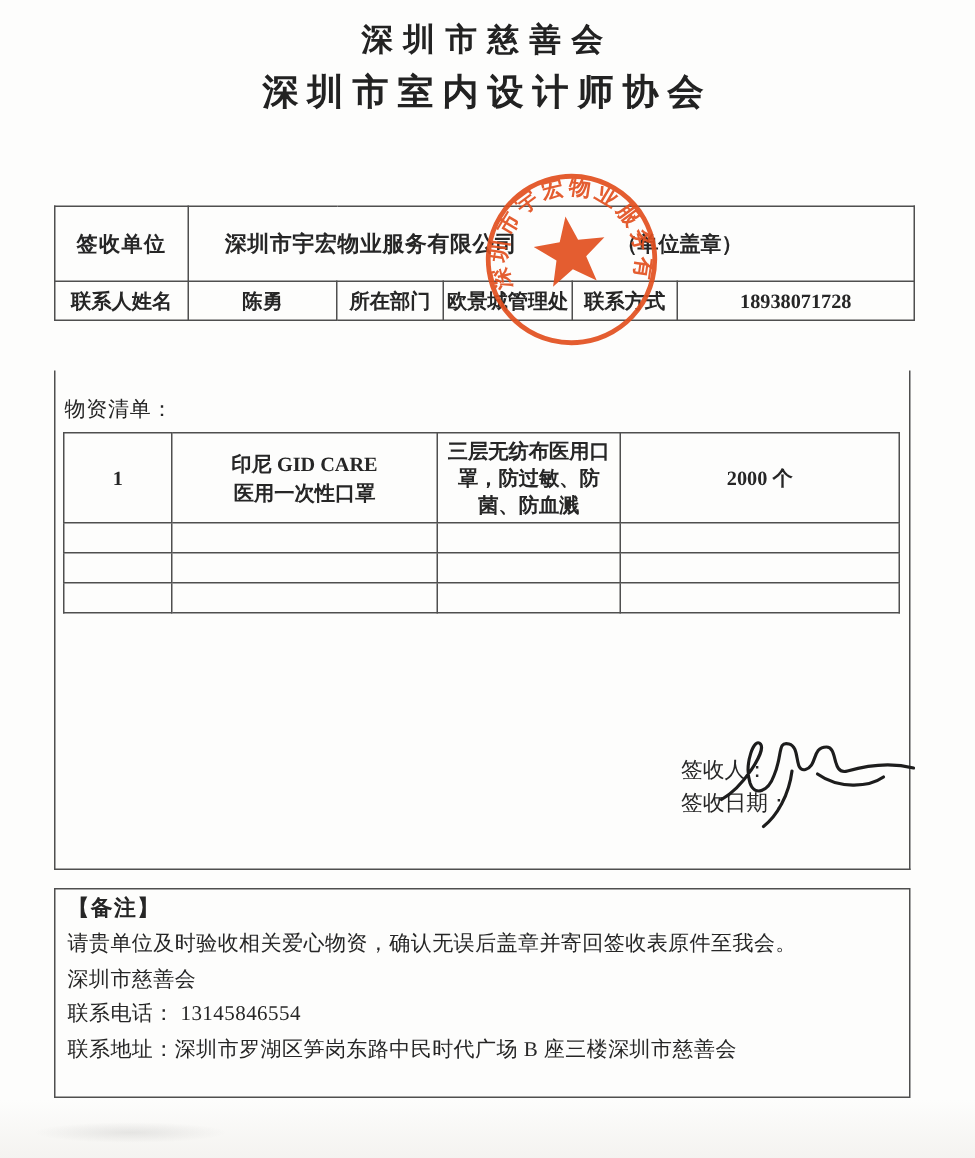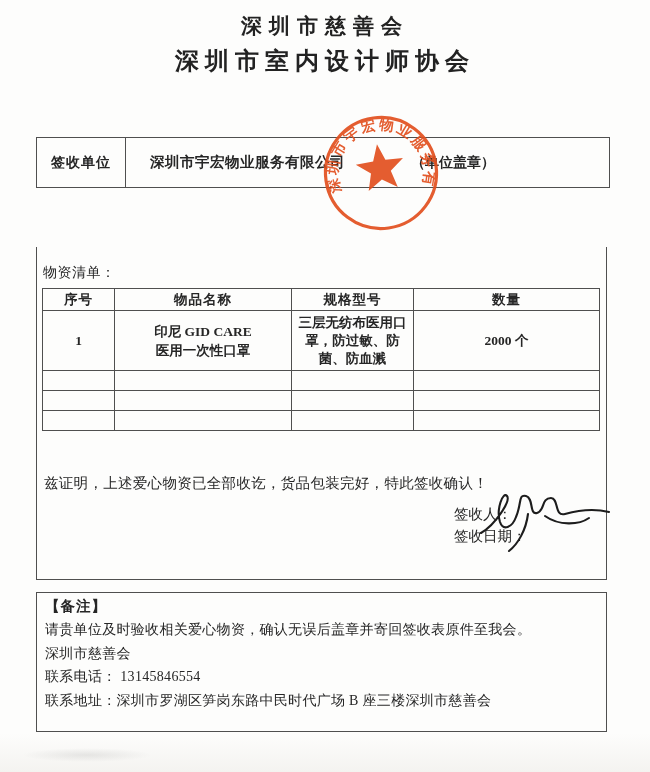--- a/index.html
+++ b/index.html
@@ -82,40 +82,42 @@
     <tbody>
         <tr class="rt-r1">
       <td class="label-cell">签收单位</td>
       <td colspan="5" class="cell-left">
         <div class="unit-cell">
           <span class="unit-value">深圳市宇宏物业服务有限公司</span>
           <span class="stamp-note">（单位盖章）</span>
         </div>
       </td>
     </tr>
+    <tr class="rt-r3">
+      <td>联系人姓名</td>
+      <td>陈勇</td>
+      <td>所在部门</td>
+      <td>欧景城管理处</td>
+      <td>联系方式</td>
+      <td>18938071728</td>
+    </tr>
   </tbody>
     </table>
 
   <div class="section-box">
     <div class="materials-label">物资清单：</div>
 
     <table class="materials-table">
       <colgroup>
         <col style="width:72px">
           <col style="width:177px">
           <col style="width:122px">
           <col style="width:186px">
       </colgroup>
       <tbody>
-          <tr class="mt-head">
-        <td>序号</td>
-        <td>物品名称</td>
-        <td>规格型号</td>
-        <td>数量</td>
-      </tr>
       <tr class="mt-row1">
         <td>1</td>
         <td>
           <div class="name-line">印尼 GID CARE</div>
           <div class="name-line">医用一次性口罩</div>
         </td>
         <td class="mt-spec">三层无纺布医用口罩，防过敏、防菌、防血溅</td>
         <td>2000 个</td>
       </tr>
       <tr class="mt-empty">
@@ -132,21 +134,20 @@
       </tr>
       <tr class="mt-empty">
         <td></td>
             <td></td>
         <td></td>
             <td></td>
       </tr>
     </tbody>
       </table>
 
-    <div class="statement">兹证明，上述爱心物资已全部收讫，货品包装完好，特此签收确认！</div>
 
     <div class="sign-block">
       <div>签收人：</div>
       <div>签收日期：</div>
     </div>
 
     <svg class="signature-svg" width="160" height="74" viewBox="0 0 160 74">
       <path class="sig-path" d="M 14,48 C 28,40 44,16 40,11 C 36,6 29,24 33,37 C 36,46 45,43 49,32 C 55,18 51,9 59,11 C 67,13 62,30 70,28 C 78,26 74,13 84,13 C 92,13 87,32 98,29 C 112,25 126,23 142,27"></path>
       <path class="sig-path" d="M 61,29 C 59,45 51,59 42,66"></path>
       <path class="sig-path" d="M 78,31 C 92,41 112,40 122,33"></path>

